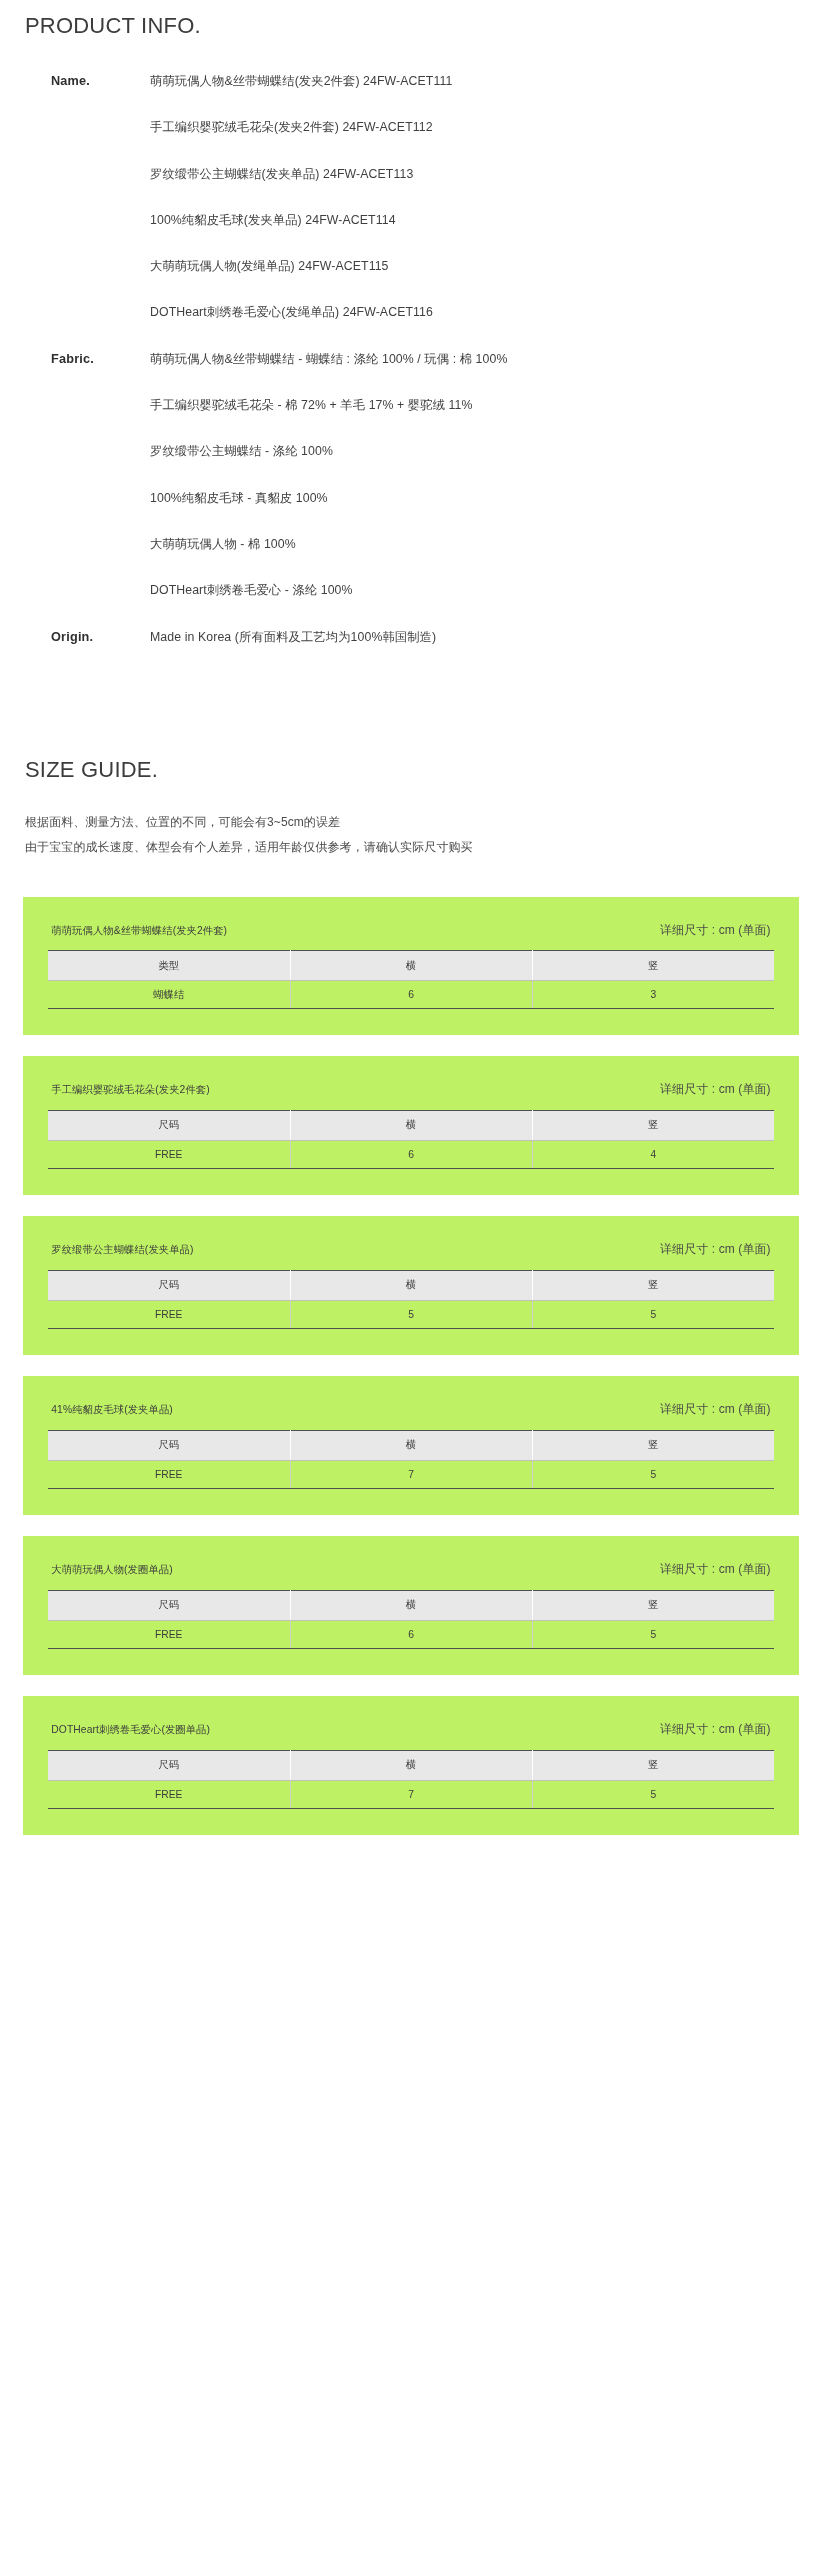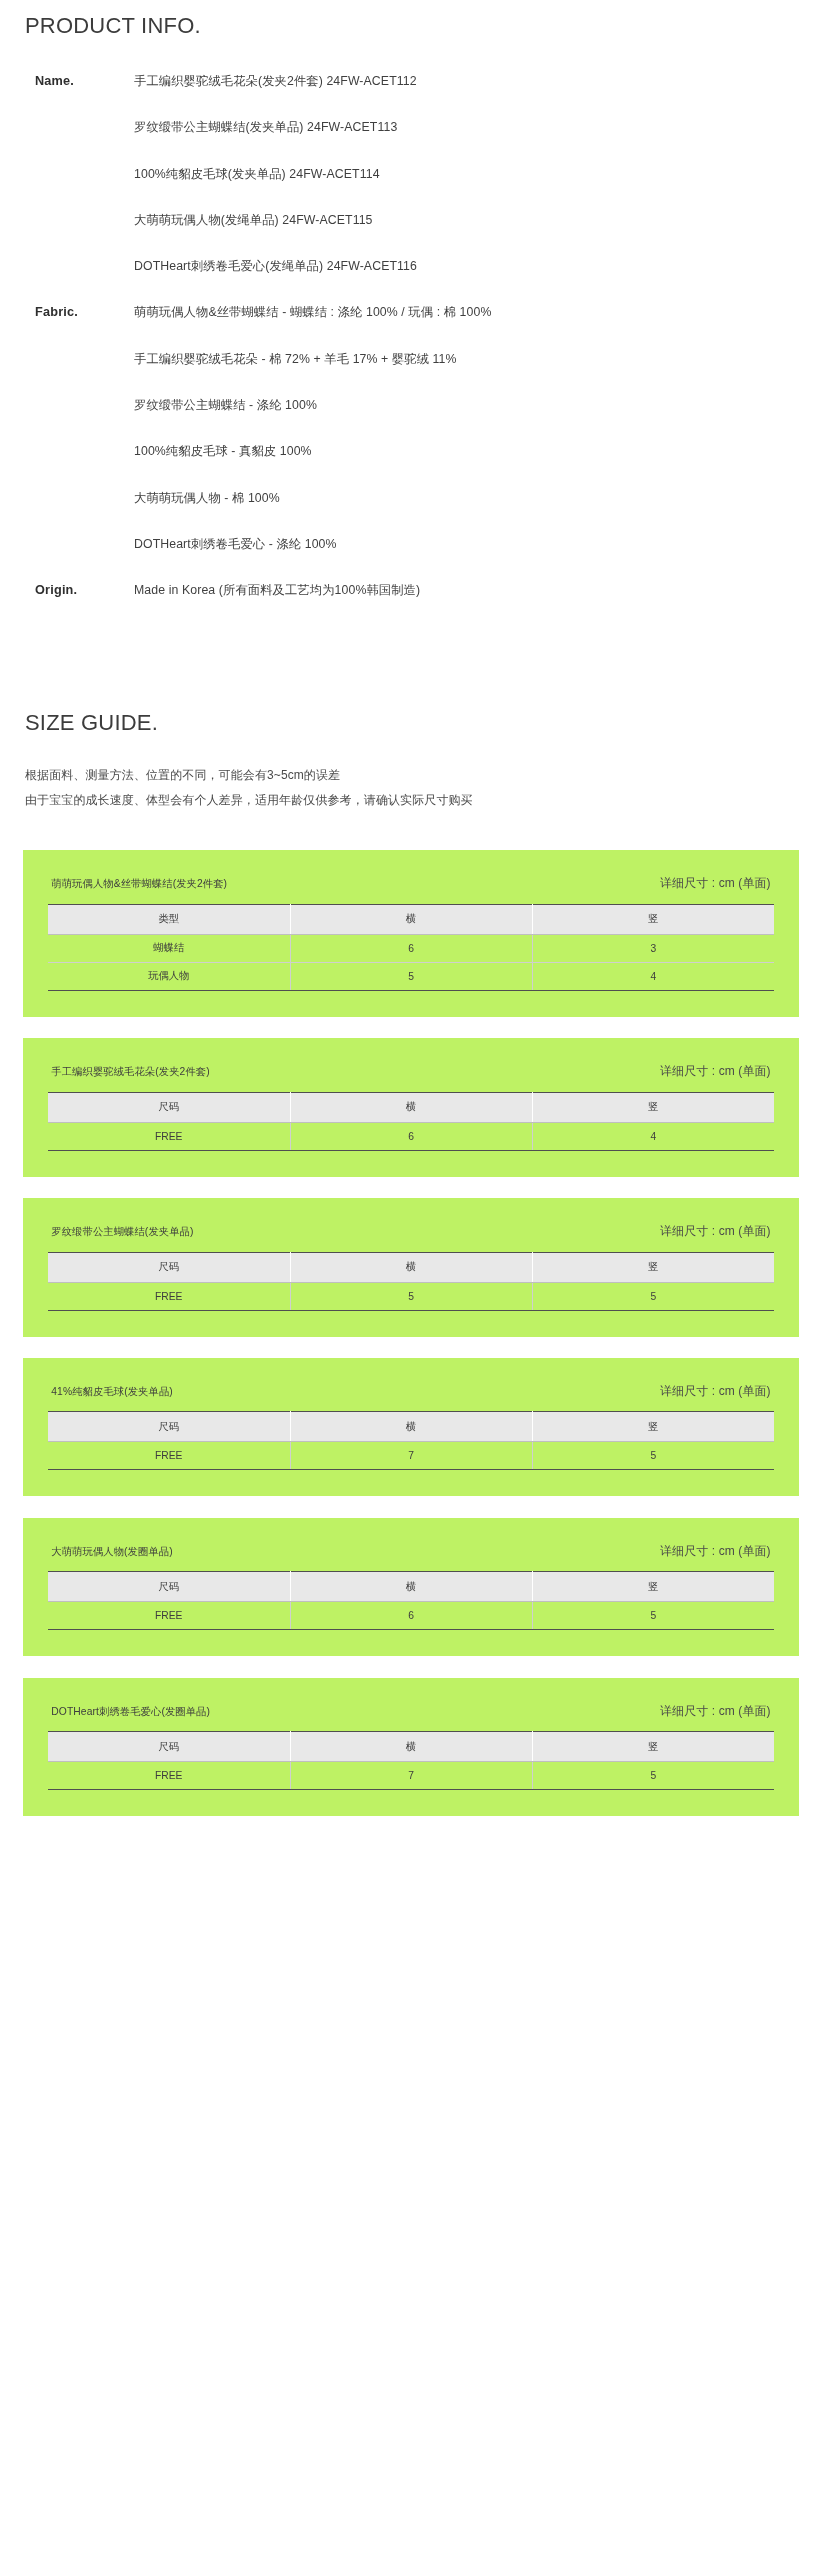--- a/index.html
+++ b/index.html
@@ -16,21 +16,21 @@
   .section-title {
     font-size: 22px;
     font-weight: 500;
     letter-spacing: 0.2px;
     color: #3c3c3c;
     padding-left: 25px;
   }
   #product-info-title { padding-top: 13px; }
 
   
-  .info-block { padding-left: 35px; padding-top: 28px; }
+  .info-block { padding-left: 35px; padding-top: 28px; margin-left: 16px; }
   .info-row { display: flex; align-items: flex-start; }
   .info-label {
     width: 99px;
     flex: 0 0 99px;
     font-size: 12.7px;
     font-weight: bold;
     color: #2f2f2f;
     line-height: 29px;
     letter-spacing: 0.2px;
   }
@@ -117,20 +117,21 @@
 
 <div class="page">
 
   <section id="product-info">
     <h2 class="section-title" id="product-info-title">PRODUCT INFO.</h2>
 
     <div class="info-block" id="info-block">
         <div class="info-row row-gap-name">
           <div class="info-label">Name.</div>
           <div class="info-values">
+            <div class="info-value">萌萌玩偶人物&amp;丝带蝴蝶结(发夹2件套) 24FW-ACET111</div>
             <div class="info-value">手工编织婴驼绒毛花朵(发夹2件套) 24FW-ACET112</div>
             <div class="info-value">罗纹缎带公主蝴蝶结(发夹单品) 24FW-ACET113</div>
             <div class="info-value">100%纯貂皮毛球(发夹单品) 24FW-ACET114</div>
             <div class="info-value">大萌萌玩偶人物(发绳单品) 24FW-ACET115</div>
             <div class="info-value">DOTHeart刺绣卷毛爱心(发绳单品) 24FW-ACET116</div>
           </div>
         </div>
         <div class="spacer-between-rows"></div>
         <div class="info-row row-gap-fab">
           <div class="info-label">Fabric.</div>
@@ -174,25 +175,20 @@
                 <th>横</th>
                 <th>竖</th>
               </tr>
             </thead>
             <tbody>
               <tr>
                 <td>蝴蝶结</td>
                 <td>6</td>
                 <td>3</td>
               </tr>
-              <tr>
-                <td>玩偶人物</td>
-                <td>5</td>
-                <td>4</td>
-              </tr>
             </tbody>
           </table>
         </div>
         <div class="size-card">
           <div class="size-card-head">
             <div class="size-card-title">手工编织婴驼绒毛花朵(发夹2件套)</div>
             <div class="size-card-unit">详细尺寸 : cm (单面)</div>
           </div>
           <table class="size-table">
             <thead>

